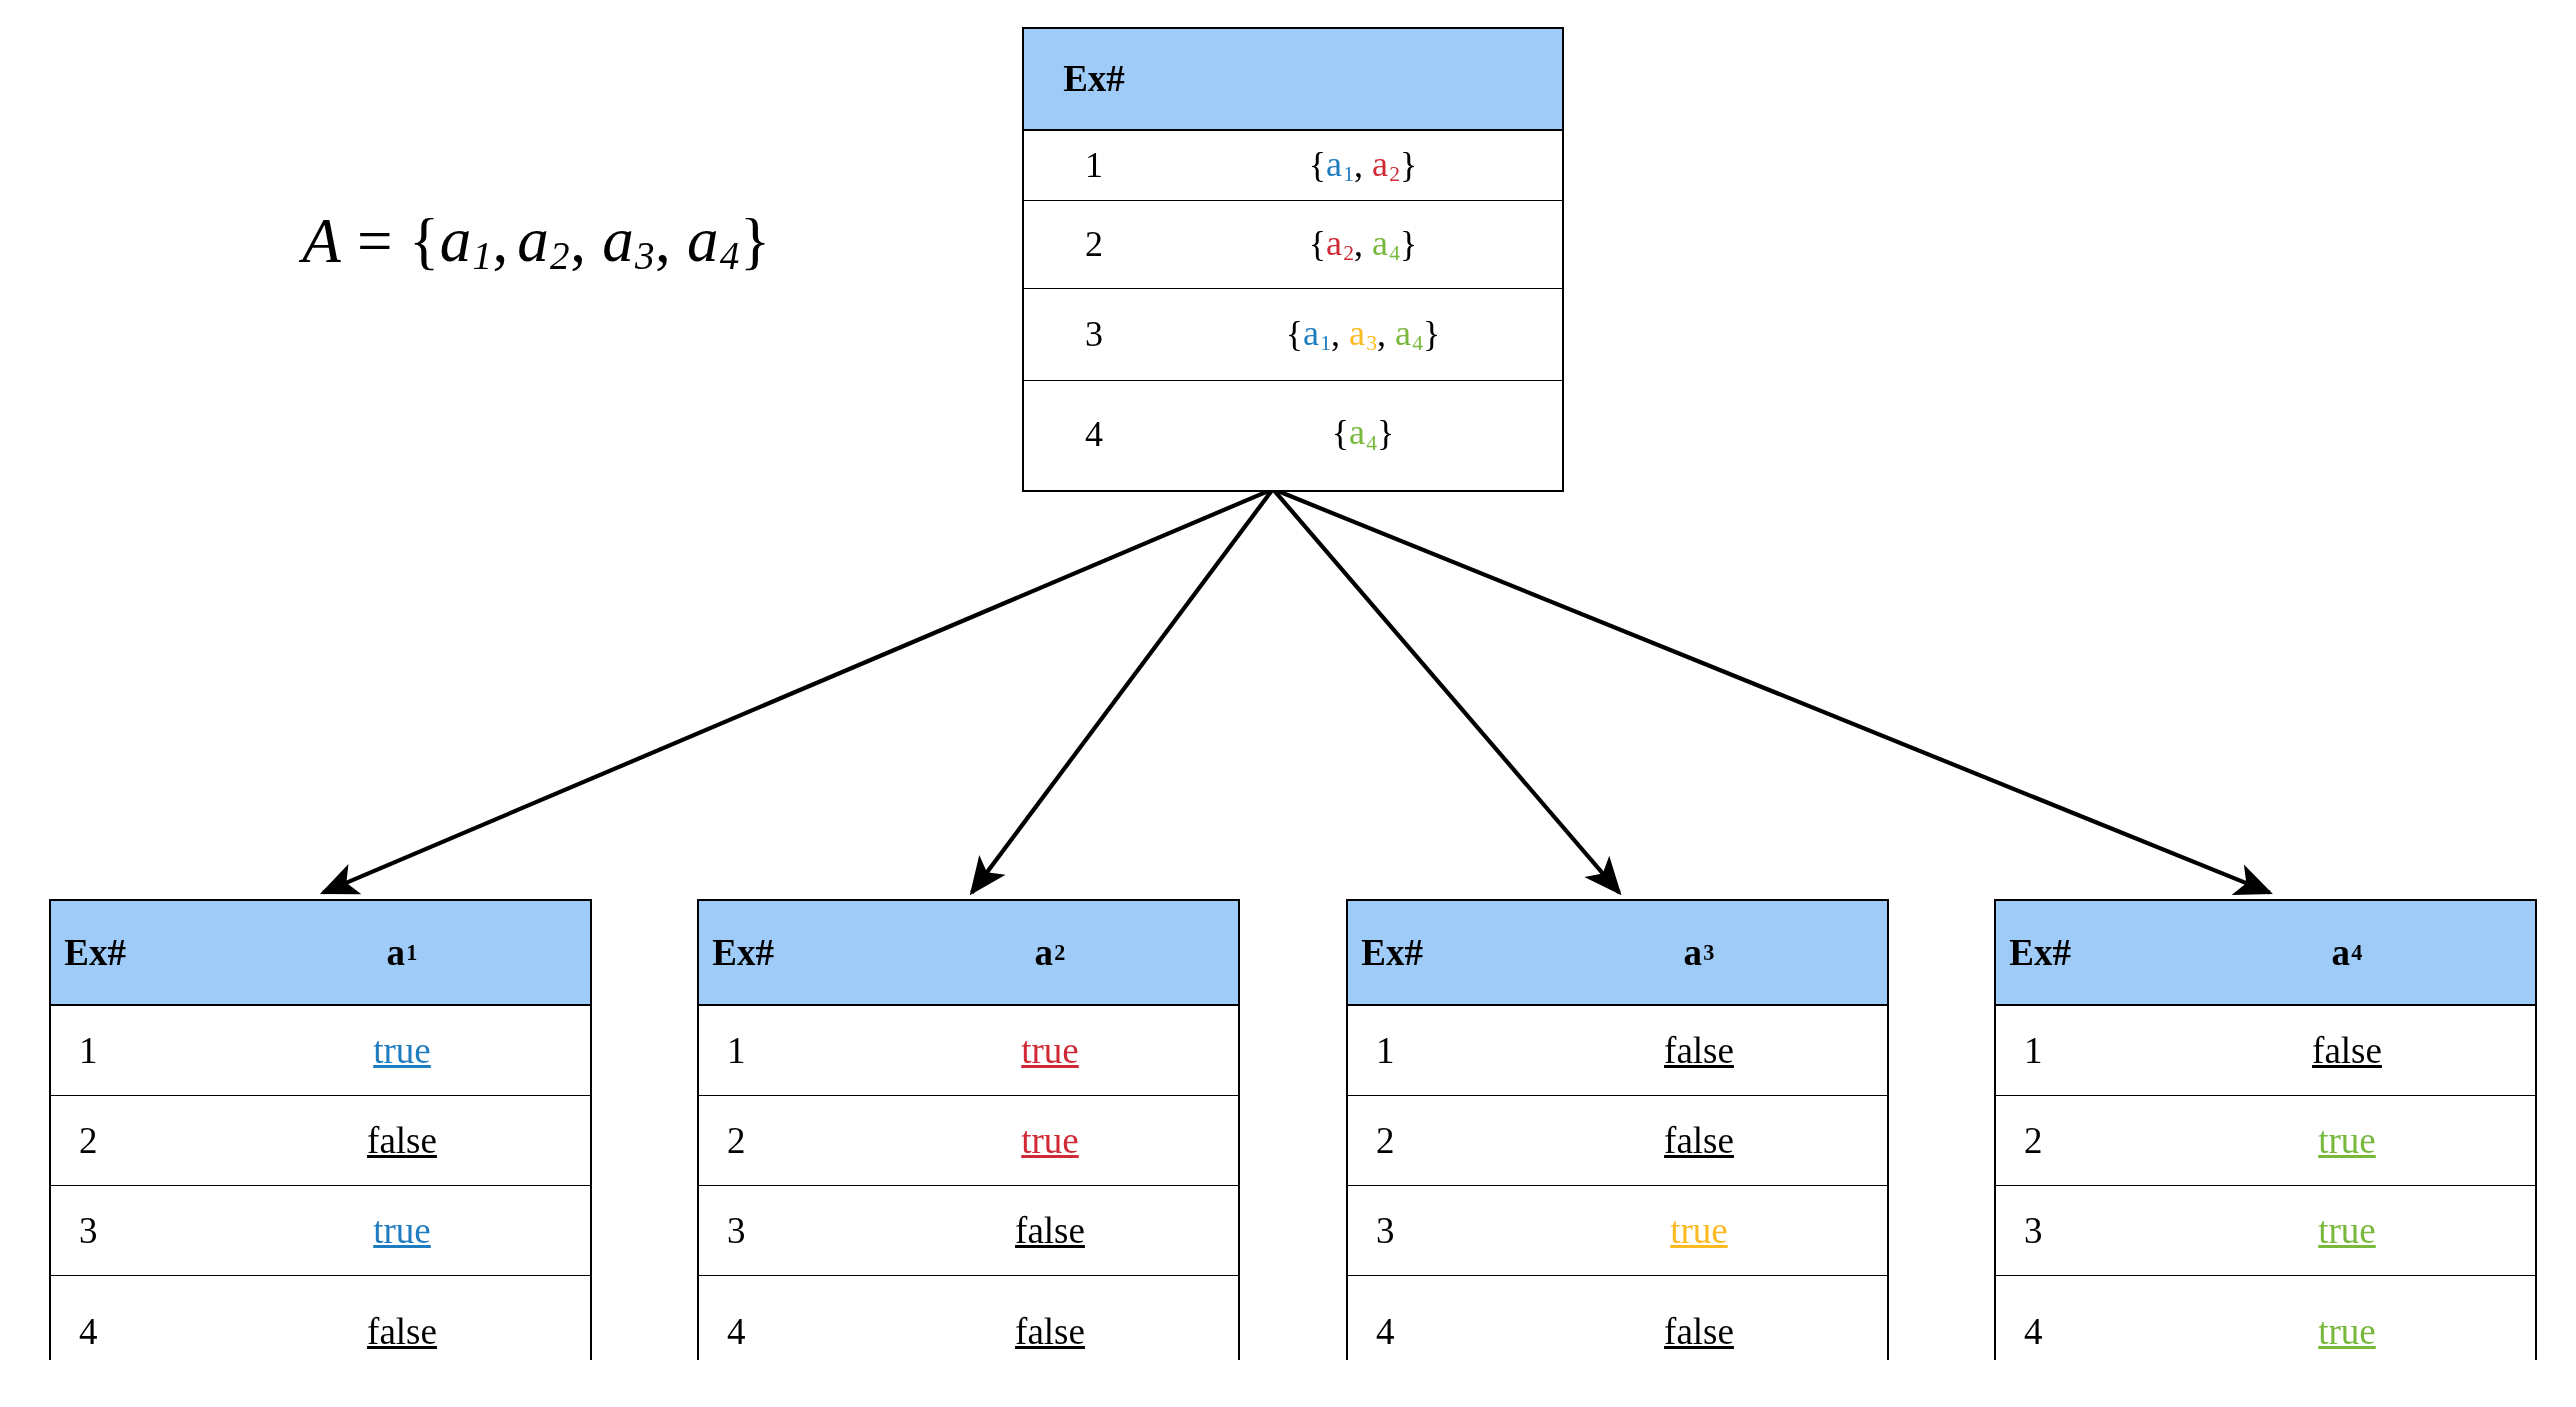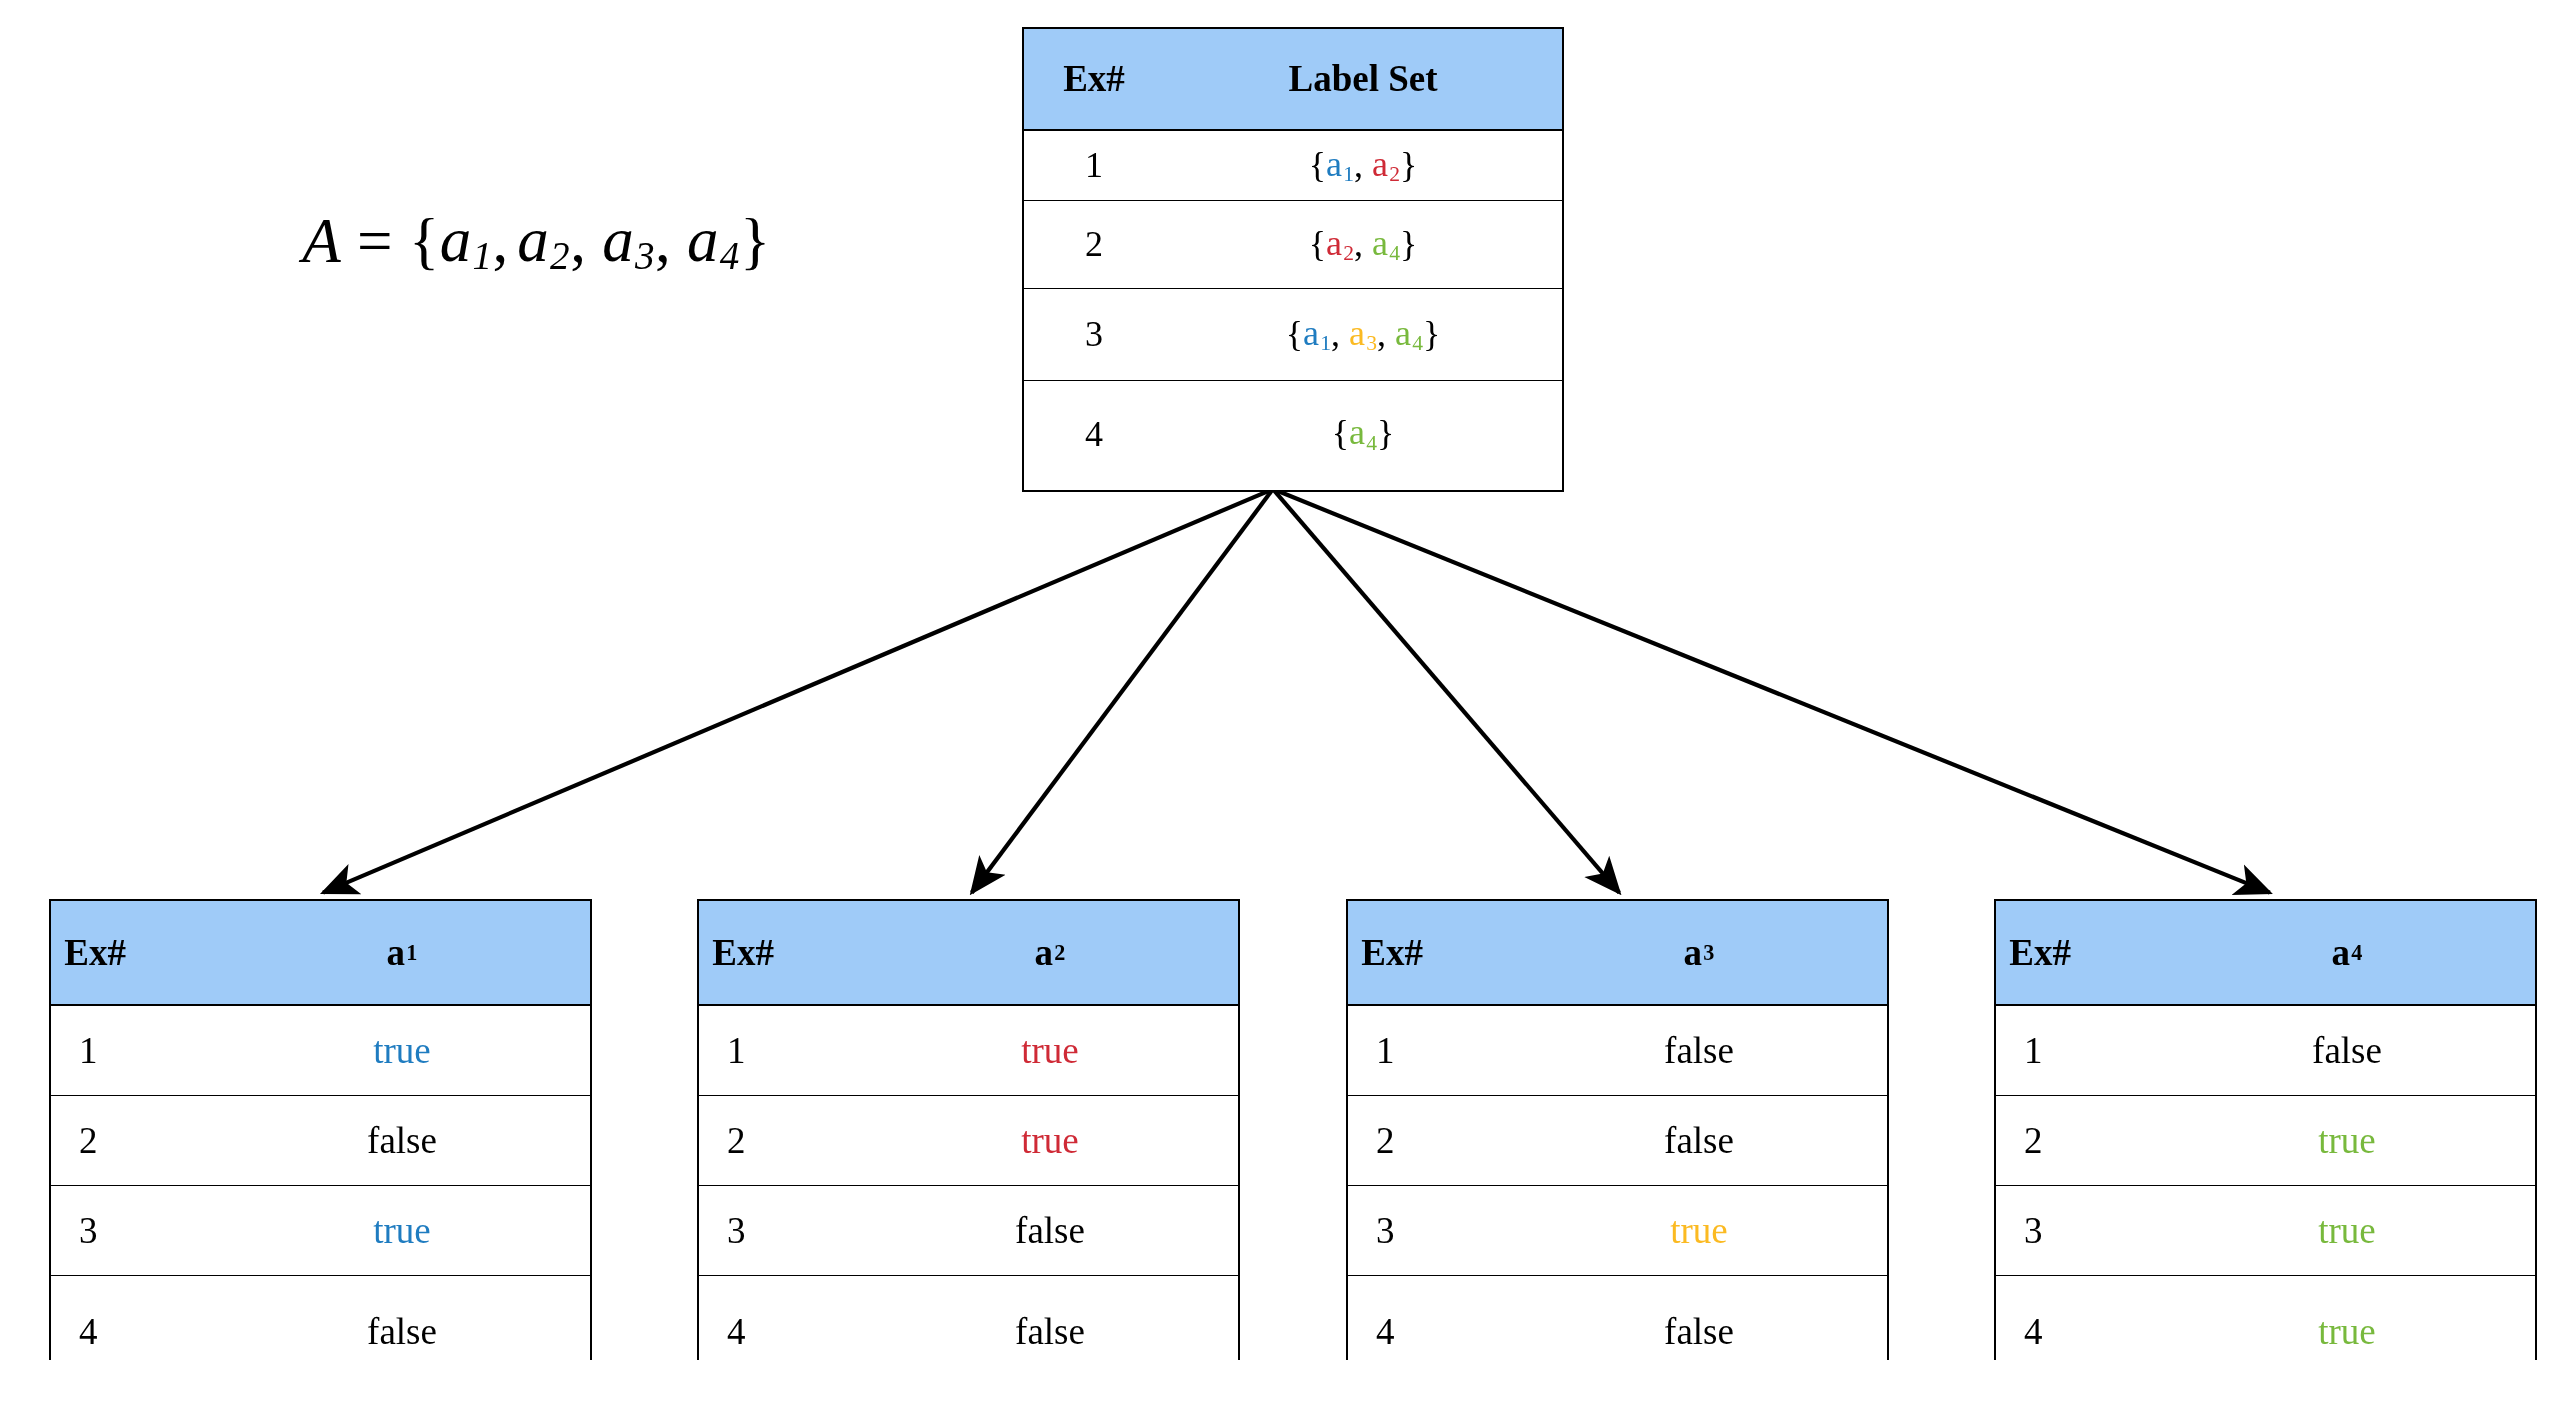--- a/index.html
+++ b/index.html
@@ -128,21 +128,21 @@
   .attr-tbl.t4 { left: 1994px; }
   .attr-tbl .hdr { height: 105px; }
   .attr-tbl .hdr .hcell.ex   { width: 163px; justify-content: flex-start; padding-left: 13.3px; font-size: 37px; }
   .attr-tbl .hdr .hcell.attr { width: 376px; justify-content: center; font-size: 37px; }
   .attr-tbl .row { height: 90px; }
   .attr-tbl .row.b1 { height: 90px; }
   .attr-tbl .row.b2 { height: 90px; }
   .attr-tbl .row.b3 { height: 90px; }
   .attr-tbl .row.b4 { height: 110px; }
   .attr-tbl .row .cell.ex   { width: 163px; justify-content: flex-start; padding-left: 28px; font-size: 37px; }
-  .attr-tbl .row .cell.val  { width: 376px; justify-content: center; font-size: 37px; }
+  .attr-tbl .row .cell.val  { width: 376px; justify-content: center; font-size: 37px; text-decoration: underline; }
 </style>
 </head>
 <body>
 
 <div id="canvas">
 
   <div id="set-equation">
     <span class="roman" style="font-style:italic">A</span>
     <span class="sp"></span>
     <span class="roman">=</span>
@@ -171,21 +171,20 @@
       <line x1="2113" y1="812" x2="536" y2="1482"></line>
       <line x1="2113" y1="812" x2="1613" y2="1482"></line>
       <line x1="2113" y1="812" x2="2688" y2="1482"></line>
       <line x1="2113" y1="812" x2="3768" y2="1482"></line>
     </g>
   </svg>
 
   <div class="tbl" id="label-set-table">
     <div class="hdr">
       <div class="hcell ex">Ex#</div>
-      <div class="hcell lbl">Label Set</div>
     </div>
 
     <div class="row r1">
       <div class="cell ex">1</div>
       <div class="cell lbl">
         <span class="brace">{</span><span style="color:#1F7CC0">a<sub class="idx">1</sub></span><span class="comma">,</span>&nbsp;<span style="color:#CF2A36">a<sub class="idx">2</sub></span><span class="brace">}</span>
       </div>
     </div>
 
     <div class="row r2">

